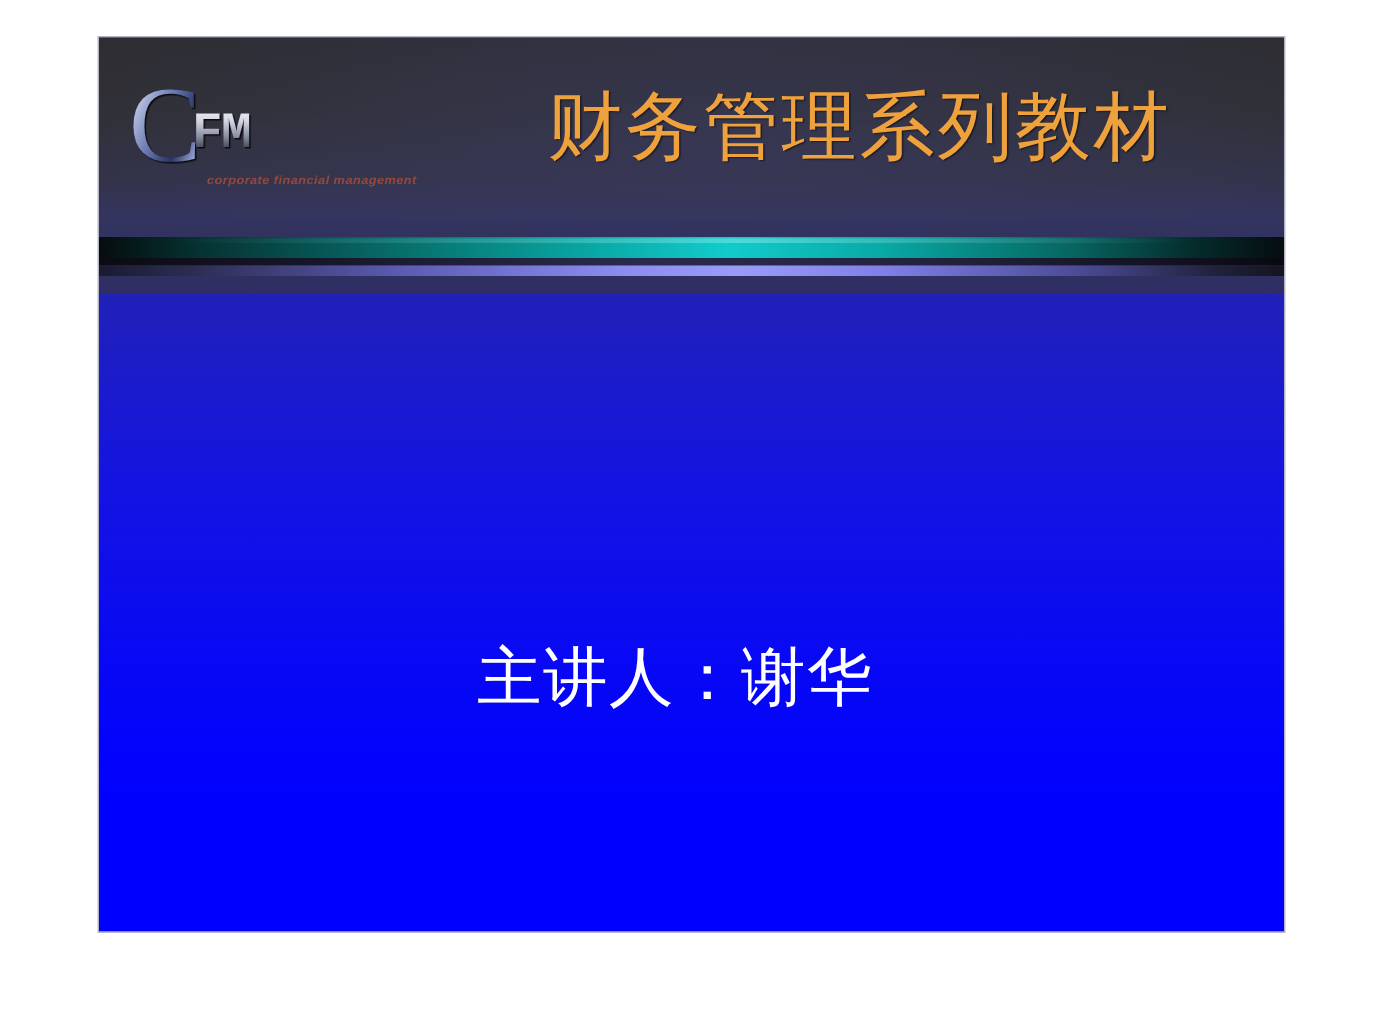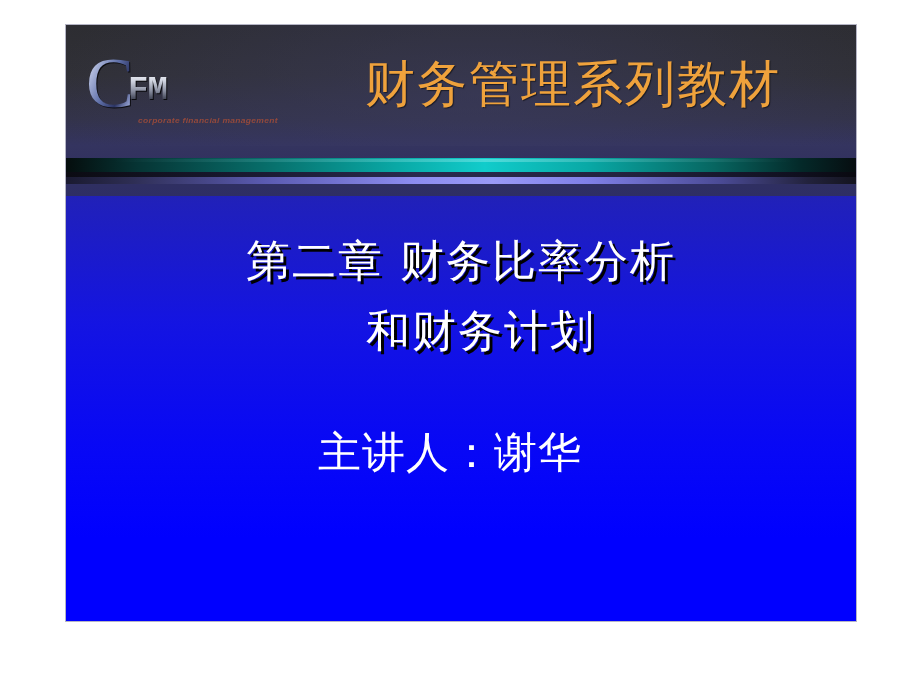--- a/index.html
+++ b/index.html
@@ -266,23 +266,19 @@
     <div id="divider-zone">
       <div id="bar-teal">
         <div id="bar-teal-hi"></div>
       </div>
       <div id="bar-gap"></div>
       <div id="bar-blue"></div>
     </div>
 
     <div id="body-area">
 
-      <div id="main-title">
-        <span class="line1">第二章 财务比率分析</span>
-        <span class="line2">和财务计划</span>
-      </div>
 
       <div id="presenter">主讲人：谢华</div>
 
     </div>
 
   </div>
 </div>
 
 </body></html>

